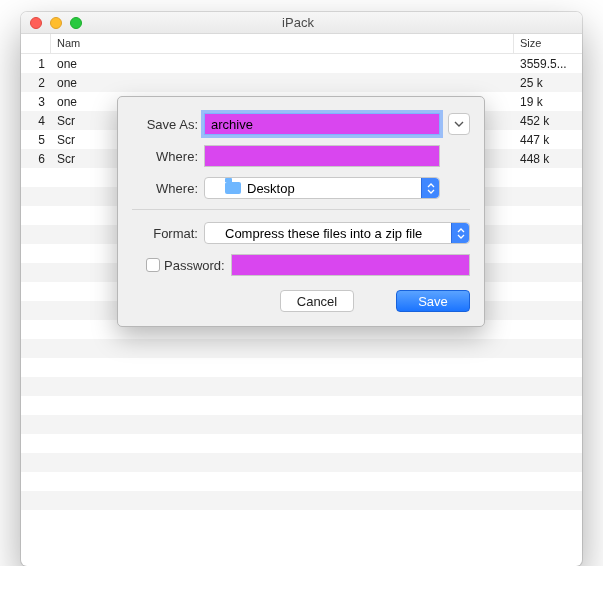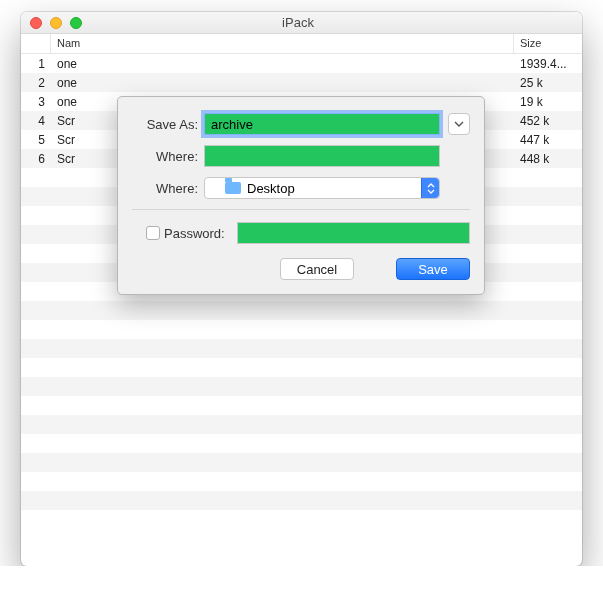--- a/index.html
+++ b/index.html
@@ -52,21 +52,21 @@
   .sheet {
     position:absolute; top:84px; left:96px; width:368px;
     background:#f0f0f0; border:1px solid #b7b7b7; border-radius:5px;
     box-shadow: 0 10px 26px rgba(0,0,0,0.28);
     padding: 16px 14px 14px;
   }
   .form-row { display:flex; align-items:center; margin-bottom:10px; }
   .label { width:72px; text-align:right; font-size:13px; color:#333; padding-right:6px;}
   .text-input {
     flex:1; height:22px; padding:8px 6px; font-size:13px;
-    background:#22c55e; border:1px solid #c8c8c8;
+    background:#d946ef; border:1px solid #c8c8c8;
   }
   .focus-ring { border:1px solid #7fb3ff; box-shadow: 0 0 0 3px rgba(84,150,255,0.55); }
   .disclose {
     width:22px; height:22px; margin-left:8px; border:1px solid #c8c8c8; border-radius:4px; background:#fff;
     display:flex; align-items:center; justify-content:center;
   }
   .select {
     flex:1; height:22px; background:#fff; border:1px solid #c8c8c8; border-radius:4px;
     display:flex; align-items:center; padding:0 22px 0 20px; position:relative; font-size:13px;
   }
@@ -102,21 +102,21 @@
   <div class="table-header">
     <div class="th col-num"></div>
     <div class="th col-name">Nam</div>
     <div class="th col-size" style="border-right:none">Size</div>
   </div>
 
   <div class="rows">
     <div class="row">
         <div class="cell col-num" style="text-align:right">1</div>
         <div class="cell col-name">one</div>
-        <div class="cell col-size">1939.4...</div>
+        <div class="cell col-size">3559.5...</div>
       </div>
     <div class="row">
         <div class="cell col-num" style="text-align:right">2</div>
         <div class="cell col-name">one</div>
         <div class="cell col-size">25 k</div>
       </div>
     <div class="row">
         <div class="cell col-num" style="text-align:right">3</div>
         <div class="cell col-name">one</div>
         <div class="cell col-size">19 k</div>
@@ -184,23 +184,37 @@
             </svg>
           <svg width="8" height="5" viewBox="0 0 8 5">
               <path d="M1 1 L4 4 L7 1" stroke="#fff" stroke-width="1.3" fill="none"></path>
             </svg>
         </div>
       </div>
     </div>
 
     <hr class="sep">
 
+    <div class="form-row">
+      <div class="label">Format:</div>
+      <div class="select">
+        <span>Compress these files into a zip file</span>
+        <div class="end">
+          <svg width="8" height="5" viewBox="0 0 8 5">
+              <path d="M1 4 L4 1 L7 4" stroke="#fff" stroke-width="1.3" fill="none"></path>
+            </svg>
+          <svg width="8" height="5" viewBox="0 0 8 5">
+              <path d="M1 1 L4 4 L7 1" stroke="#fff" stroke-width="1.3" fill="none"></path>
+            </svg>
+        </div>
+      </div>
+    </div>
     <div class="form-row" style="margin-left:14px">
       <div class="checkbox"></div>
-      <div class="label" style="width:auto; text-align:right; padding-right:12px">Password:</div>
+      <div class="label" style="width:auto; text-align:right; padding-right:6px">Password:</div>
       <input class="text-input" value="" style="">
     </div>
 
     <div class="buttons">
       <div class="btn normal">
           <span>Cancel</span>
         </div>
       <div class="btn default">
           <span>Save</span>
         </div>

